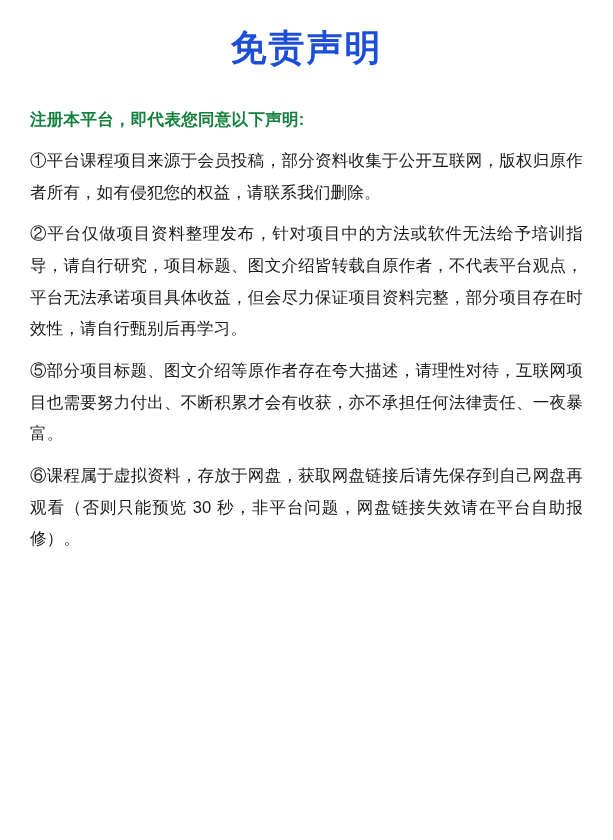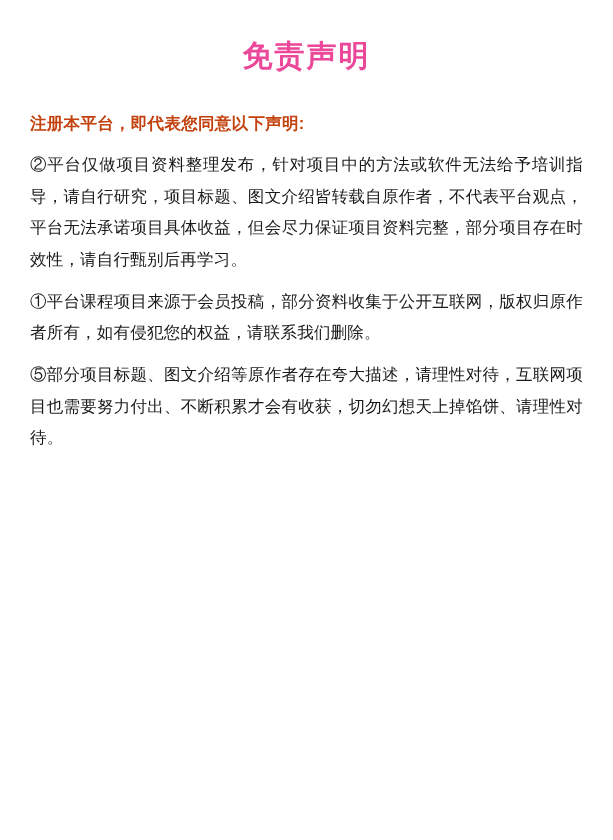--- a/index.html
+++ b/index.html
@@ -16,30 +16,30 @@
   .page {
     width: 613px;
     height: 840px;
     box-sizing: border-box;
     padding: 0 30px;
     position: relative;
     overflow: hidden;
   }
   .doc-title {
     text-align: center;
-    color: #ec4899;
-    font-size: 30px;
+    color: #1d4ed8;
+    font-size: 36px;
     font-weight: bold;
     letter-spacing: 2px;
     margin: 0;
-    padding-top: 36px;
+    padding-top: 24px;
     padding-bottom: 6px;
   }
   .intro {
-    color: #c2410c;
+    color: #15803d;
     font-size: 16.5px;
     font-weight: bold;
     margin-top: 30px;
     margin-bottom: 14px;
     letter-spacing: 0.3px;
   }
   .clause {
     color: #1a1a1a;
     font-size: 16.5px;
     line-height: 1.92;
@@ -51,17 +51,18 @@
 </style>
 </head>
 <body>
 
 <div class="page">
 
   <h1 class="doc-title">免责声明</h1>
 
   <p class="intro">注册本平台，即代表您同意以下声明:</p>
 
+  <p class="clause">①平台课程项目来源于会员投稿，部分资料收集于公开互联网，版权归原作者所有，如有侵犯您的权益，请联系我们删除。</p>
   <p class="clause">②平台仅做项目资料整理发布，针对项目中的方法或软件无法给予培训指导，请自行研究，项目标题、图文介绍皆转载自原作者，不代表平台观点，平台无法承诺项目具体收益，但会尽力保证项目资料完整，部分项目存在时效性，请自行甄别后再学习。</p>
-  <p class="clause">①平台课程项目来源于会员投稿，部分资料收集于公开互联网，版权归原作者所有，如有侵犯您的权益，请联系我们删除。</p>
-  <p class="clause">⑤部分项目标题、图文介绍等原作者存在夸大描述，请理性对待，互联网项目也需要努力付出、不断积累才会有收获，切勿幻想天上掉馅饼、请理性对待。</p>
+  <p class="clause">⑤部分项目标题、图文介绍等原作者存在夸大描述，请理性对待，互联网项目也需要努力付出、不断积累才会有收获，亦不承担任何法律责任、一夜暴富。</p>
+  <p class="clause">⑥课程属于虚拟资料，存放于网盘，获取网盘链接后请先保存到自己网盘再观看（否则只能预览 30 秒，非平台问题，网盘链接失效请在平台自助报修）。</p>
 
 </div>
 
 </body></html>

